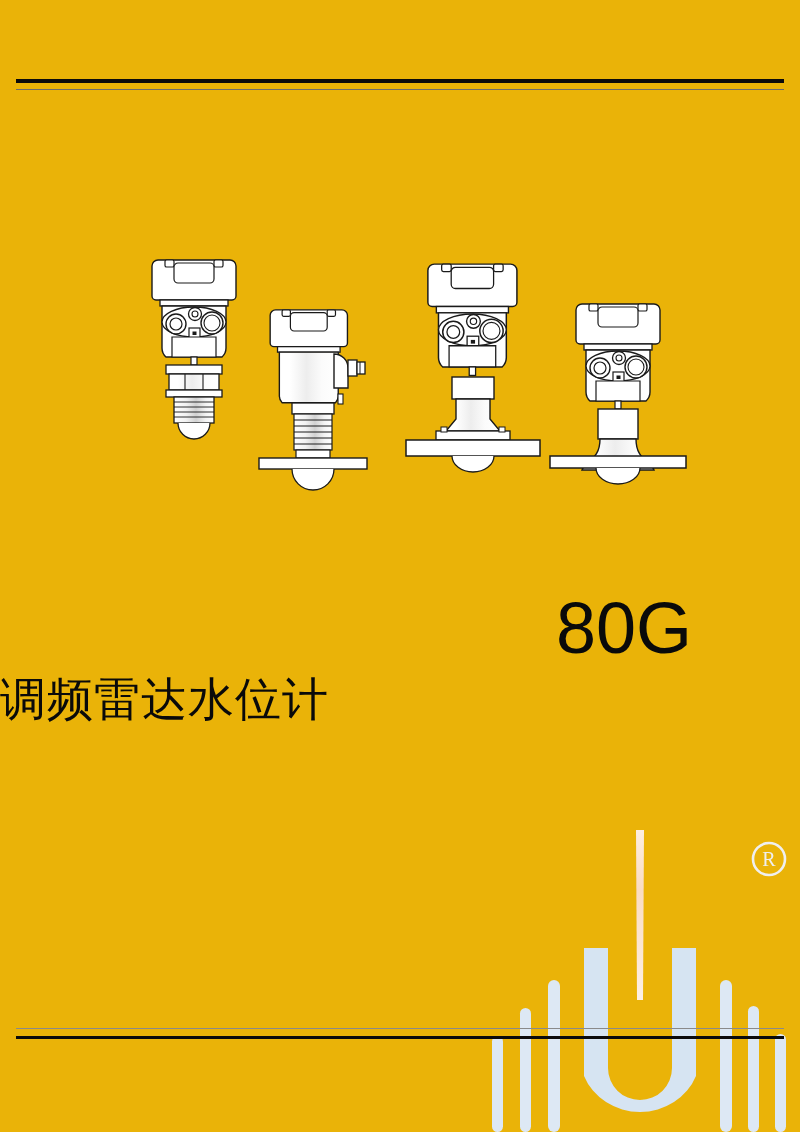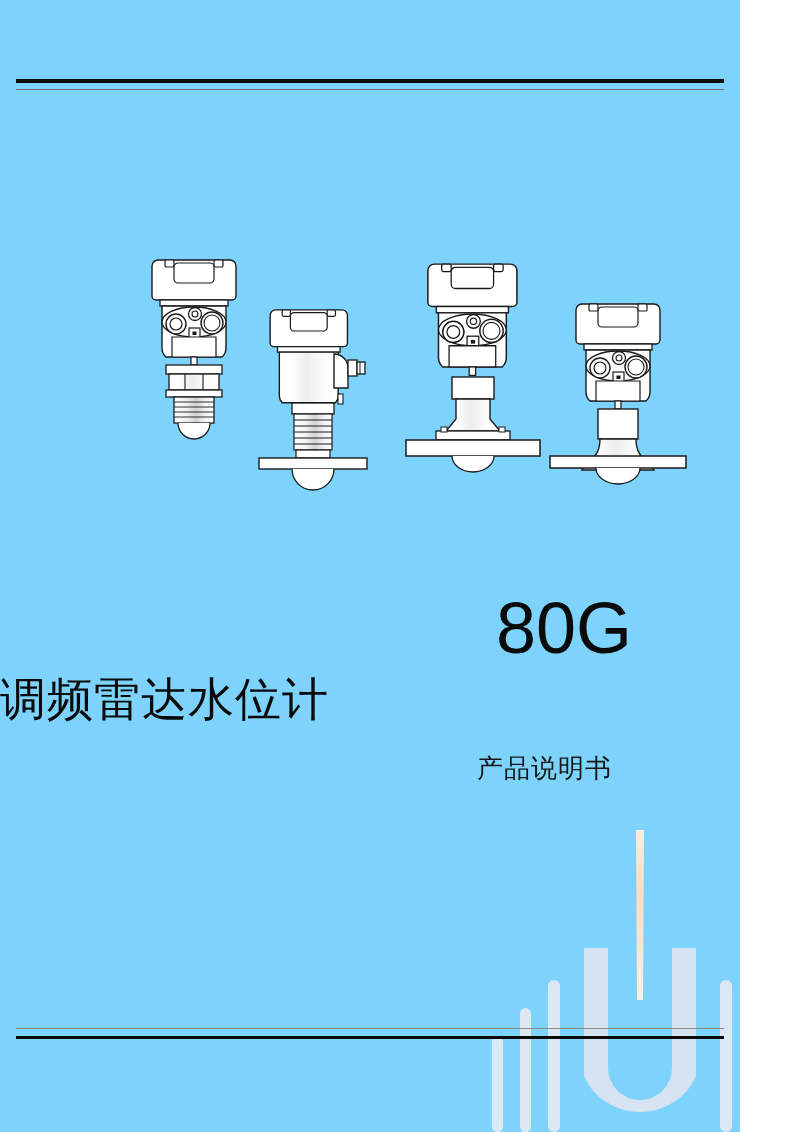--- a/index.html
+++ b/index.html
@@ -5,23 +5,23 @@
   html, body {
     margin: 0;
     padding: 0;
     background: #ffffff;
   }
   body {
     font-family: "Liberation Sans", "DejaVu Sans", sans-serif;
   }
   #page {
     position: relative;
-    width: 740px;
+    width: 800px;
     height: 1132px;
-    background: #7dd3fc;
+    background: #eab308;
     overflow: hidden;
   }
 
   
   .rule-top-thick {
     position: absolute;
     left: 16px; right: 16px;
     top: 79px;
     height: 4px;
     background: #0b0b0b;
@@ -251,21 +251,20 @@
 
         <path d="M18,166 a22,16 0 0 0 44,0" fill="#ffffff" stroke="#1a1a1a" stroke-width="1.3"></path>
       </g>
     </svg>
   </div>
 
   <div class="model-title">80G</div>
 
   <div class="product-title">调频雷达水位计</div>
 
-  <div class="doc-kind">产品说明书</div>
 
   <div id="watermark">
     <svg width="320" height="312" viewBox="0 0 320 312" xmlns="http://www.w3.org/2000/svg">
       <defs>
         <linearGradient id="spikeGrad" x1="0" y1="0" x2="0" y2="1">
           <stop offset="0%" stop-color="#fdeee1"></stop>
           <stop offset="35%" stop-color="#fadcc2"></stop>
           <stop offset="100%" stop-color="#fdf0e4"></stop>
         </linearGradient>
       </defs>

